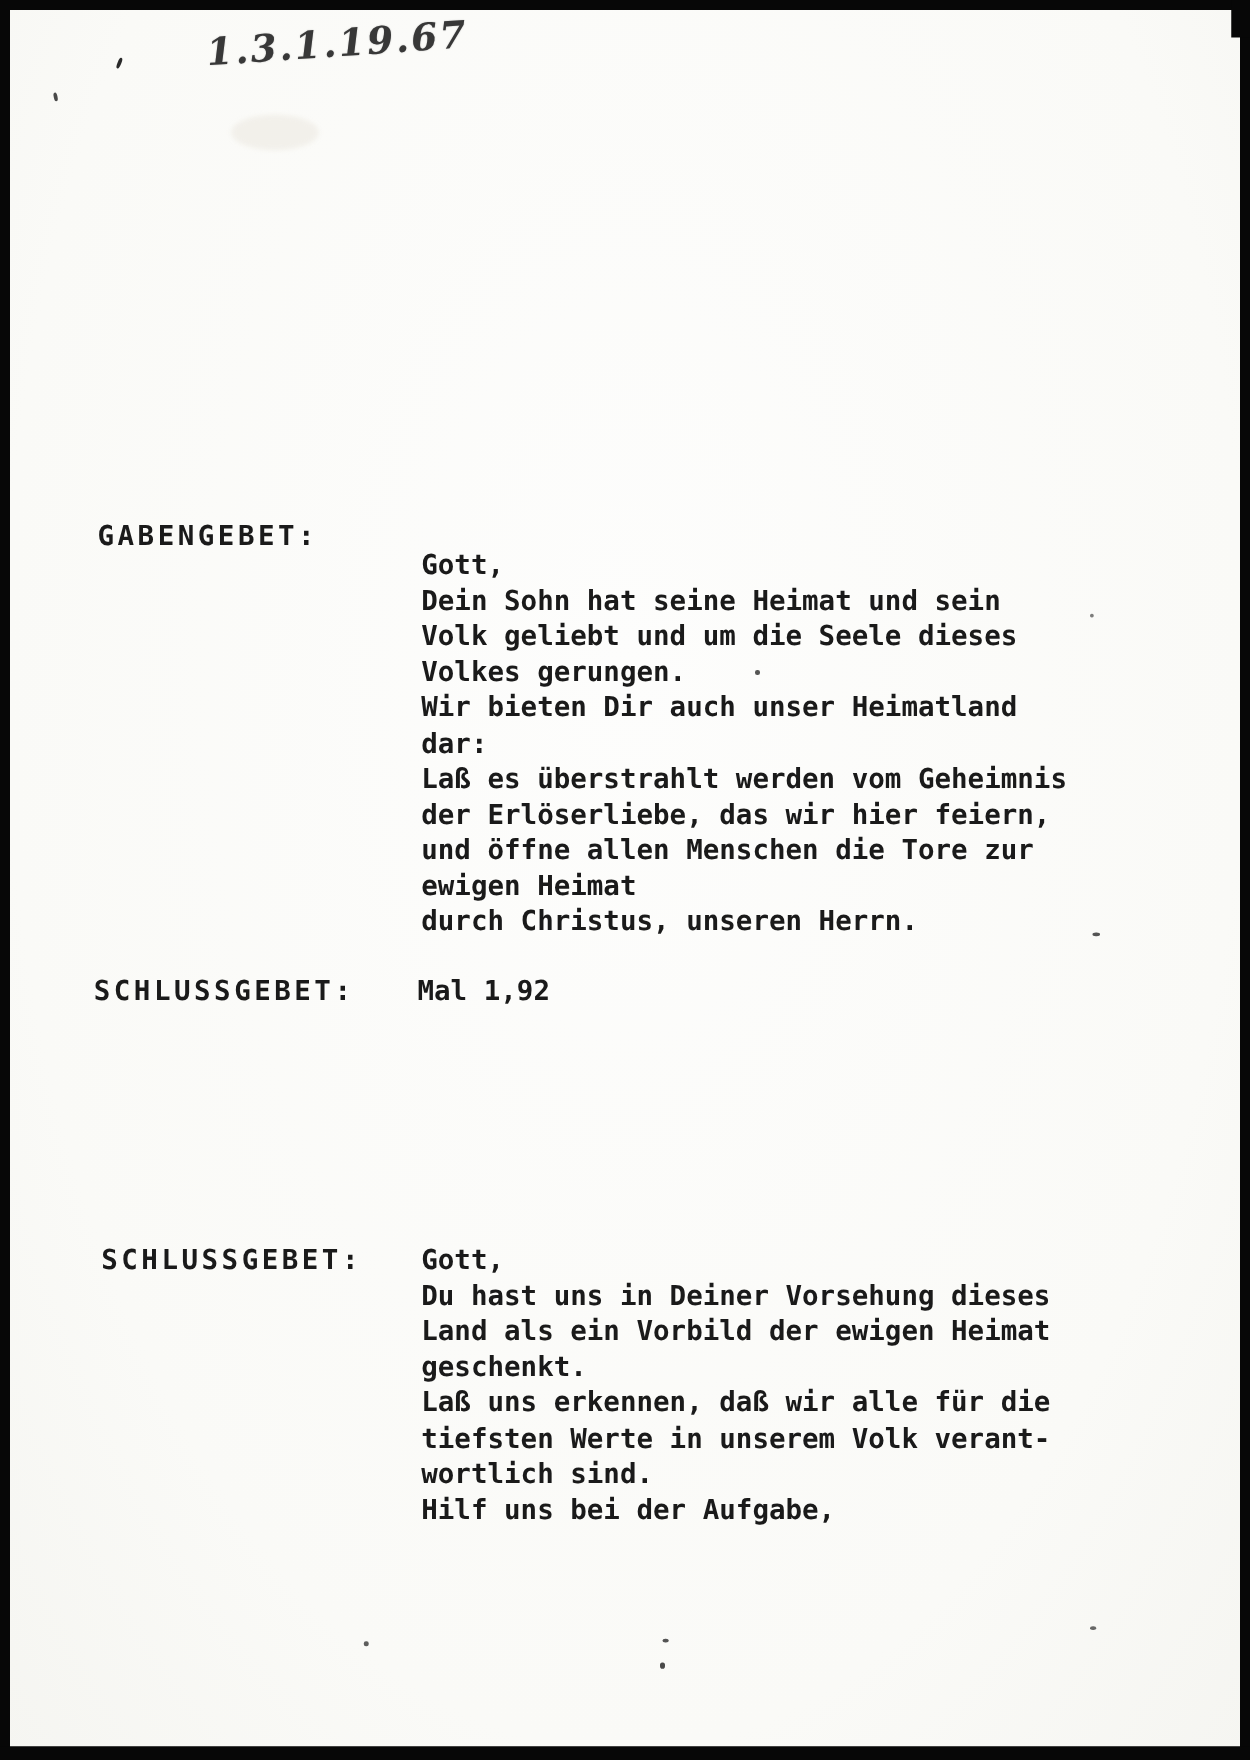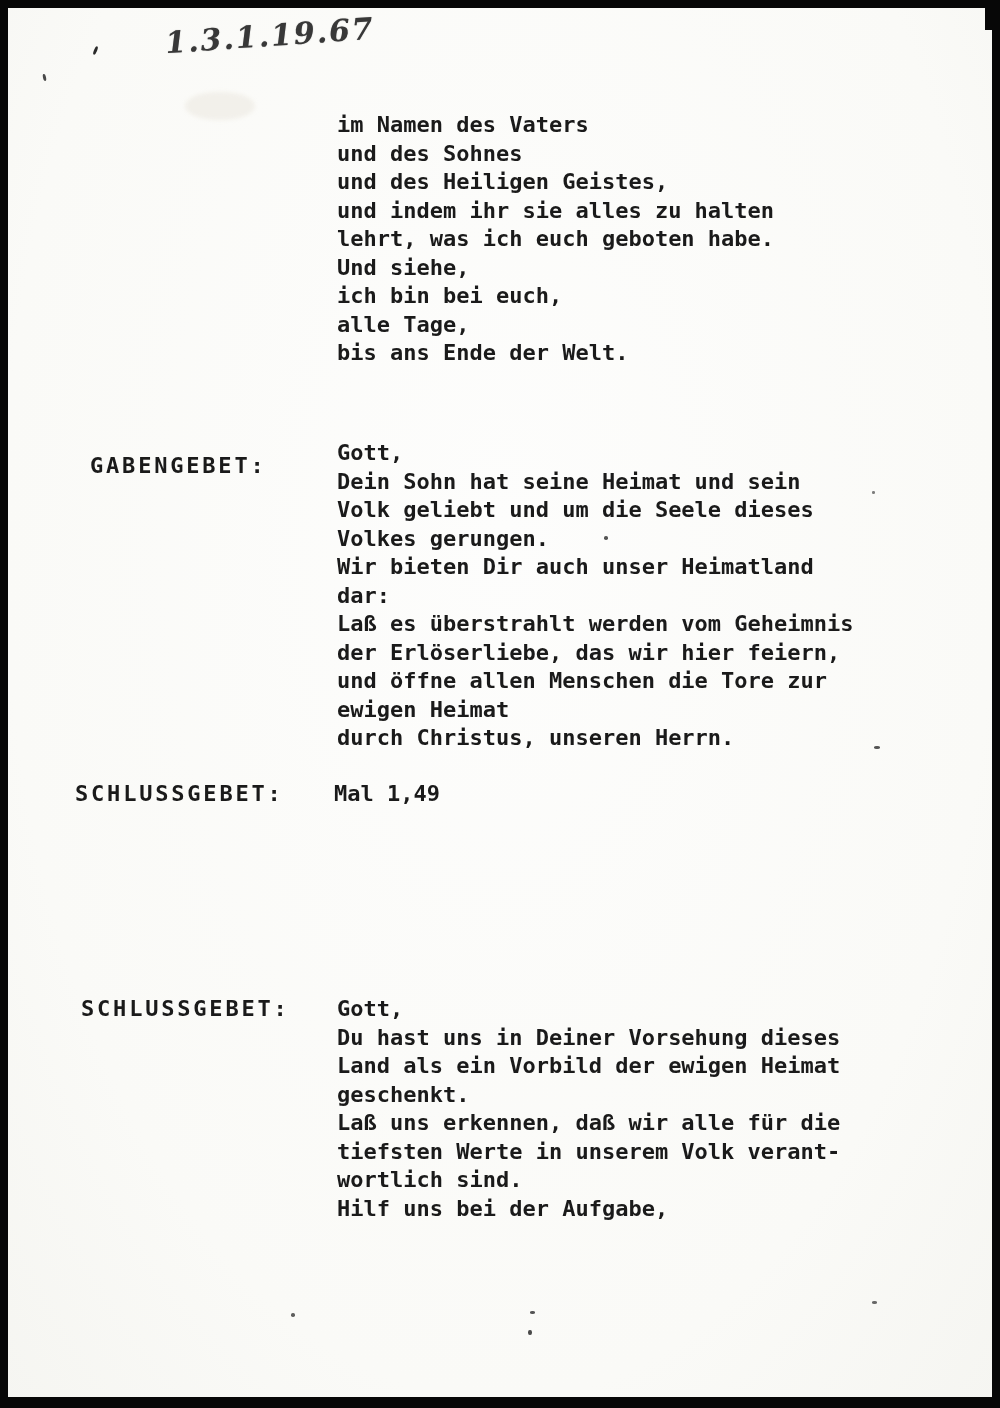--- a/index.html
+++ b/index.html
@@ -91,45 +91,36 @@
   <div class="edge edge-top"></div>
   <div class="edge edge-left"></div>
   <div class="edge edge-right"></div>
   <div class="edge edge-corner"></div>
   <div class="edge edge-bottom"></div>
 
   <div class="smudge"></div>
 
   <div class="handwritten">1.3.1.19.67</div>
 
-  <div class="tw" style="left: 337px; top: 111px;">im Namen des Vaters
-und des Sohnes
-und des Heiligen Geistes,
-und indem ihr sie alles zu halten
-lehrt, was ich euch geboten habe.
-Und siehe,
-ich bin bei euch,
-alle Tage,
-bis ans Ende der Welt.</div>
 
-  <div class="tw tw-label" style="left: 78px; top: 452px; margin-left: 12px;">GABENGEBET:</div>
+  <div class="tw tw-label" style="left: 78px; top: 416px;">GABENGEBET:</div>
   <div class="tw" style="left: 337px; top: 439px;">Gott,
 Dein Sohn hat seine Heimat und sein
 Volk geliebt und um die Seele dieses
 Volkes gerungen.
 Wir bieten Dir auch unser Heimatland
 dar:
 Laß es überstrahlt werden vom Geheimnis
 der Erlöserliebe, das wir hier feiern,
 und öffne allen Menschen die Tore zur
 ewigen Heimat
 durch Christus, unseren Herrn.</div>
 
   <div class="tw tw-label" style="left: 75px; top: 780px;">SCHLUSSGEBET:</div>
-  <div class="tw" style="left: 334px; top: 780px;">Mal 1,49</div>
+  <div class="tw" style="left: 334px; top: 780px;">Mal 1,92</div>
 
   <div class="tw tw-label" style="left: 81px; top: 995px;">SCHLUSSGEBET:</div>
   <div class="tw" style="left: 337px; top: 995px;">Gott,
 Du hast uns in Deiner Vorsehung dieses
 Land als ein Vorbild der ewigen Heimat
 geschenkt.
 Laß uns erkennen, daß wir alle für die
 tiefsten Werte in unserem Volk verant-
 wortlich sind.
 Hilf uns bei der Aufgabe,</div>

